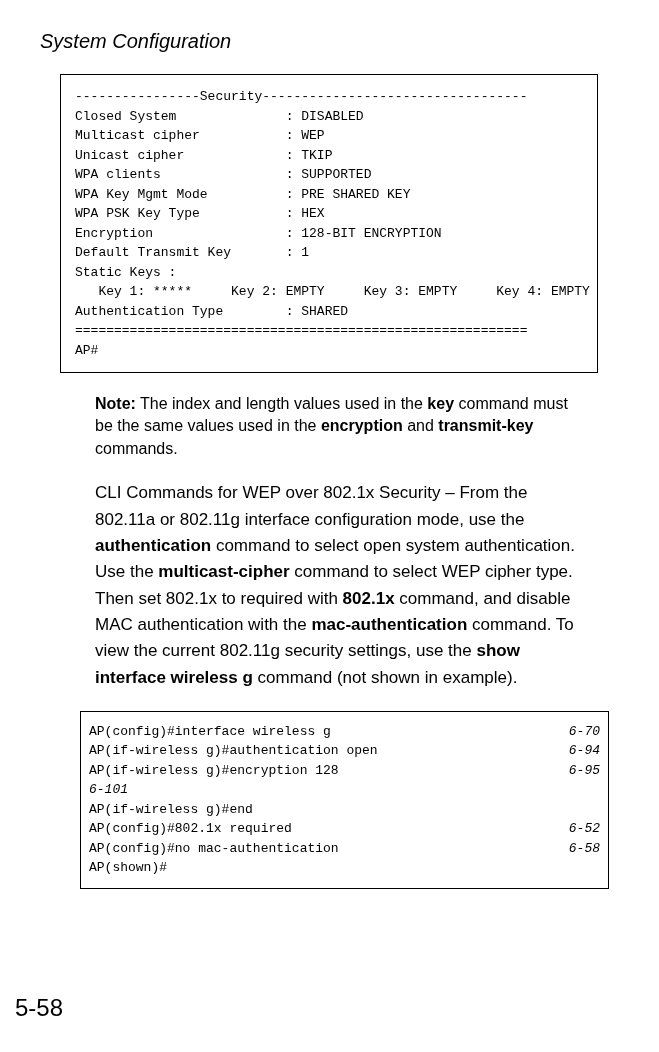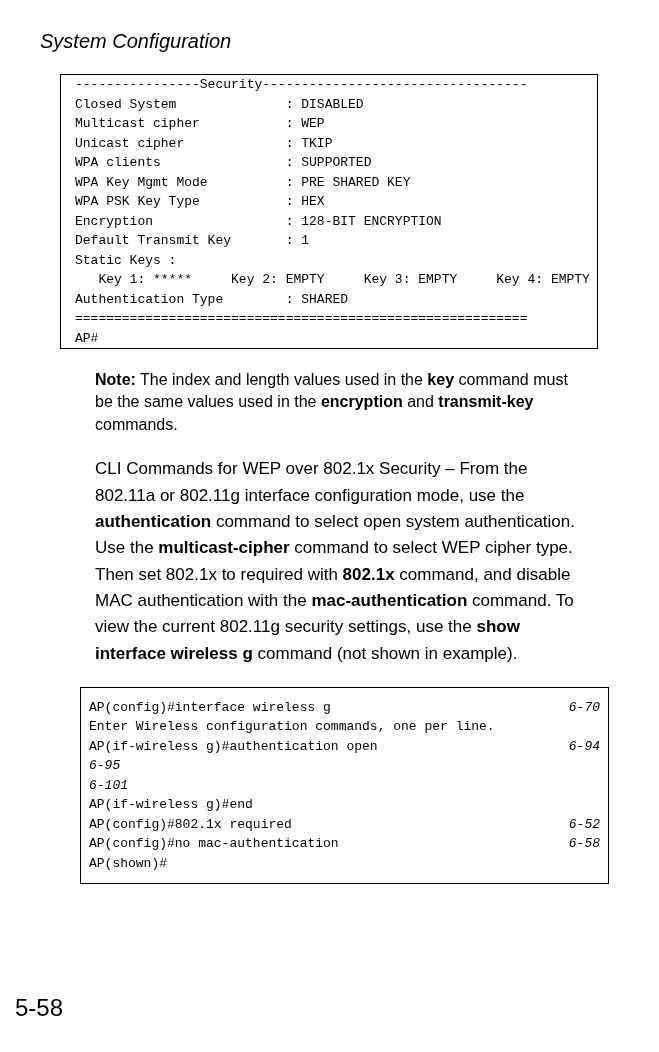--- a/index.html
+++ b/index.html
@@ -16,21 +16,21 @@
       position: relative;
     }
     .header-title {
       font-style: italic;
       font-size: 20px;
       font-family: Arial, Helvetica, sans-serif;
       margin-bottom: 21px;
     }
     .terminal-box {
       border: 1px solid #000;
-      padding: 0 14px;
+      padding: 12px 14px;
       font-family: "Courier New", Courier, monospace;
       font-size: 13px;
       line-height: 1.5;
       white-space: pre;
       margin-bottom: 20px;
       margin-left: 20px;
       margin-right: 21px;
     }
     .note-block {
       margin: 0 30px 20px 55px;
@@ -102,27 +102,25 @@
 <div class="body-text">
   <span>CLI Commands for WEP over 802.1x Security – From the 802.11a or 802.11g interface configuration mode, use the </span><span class="bold">authentication</span><span> command to select open system authentication. Use the </span><span class="bold">multicast-cipher</span><span> command to select WEP cipher type. Then set 802.1x to required with </span><span class="bold">802.1x</span><span> command, and disable MAC authentication with the </span><span class="bold">mac-authentication</span><span> command. To view the current 802.11g security settings, use the </span><span class="bold">show interface wireless g</span><span> command (not shown in example).</span>
 </div>
 
 <div class="terminal-box2">
   <div class="cmd-line">
       <span>AP(config)#interface wireless g</span>
       <span class="cmd-ref">6-70</span>
     </div>
   <div class="cmd-line">
-      <span>Enter Wireless configuration commands, one per line.</span>
-    </div>
-  <div class="cmd-line">
       <span>AP(if-wireless g)#authentication open</span>
       <span class="cmd-ref">6-94</span>
     </div>
   <div class="cmd-line">
+      <span>AP(if-wireless g)#encryption 128</span>
       <span class="cmd-ref">6-95</span>
     </div>
   <div class="cmd-line">
       <span class="cmd-ref">6-101</span>
     </div>
   <div class="cmd-line">
       <span>AP(if-wireless g)#end</span>
     </div>
   <div class="cmd-line">
       <span>AP(config)#802.1x required</span>

